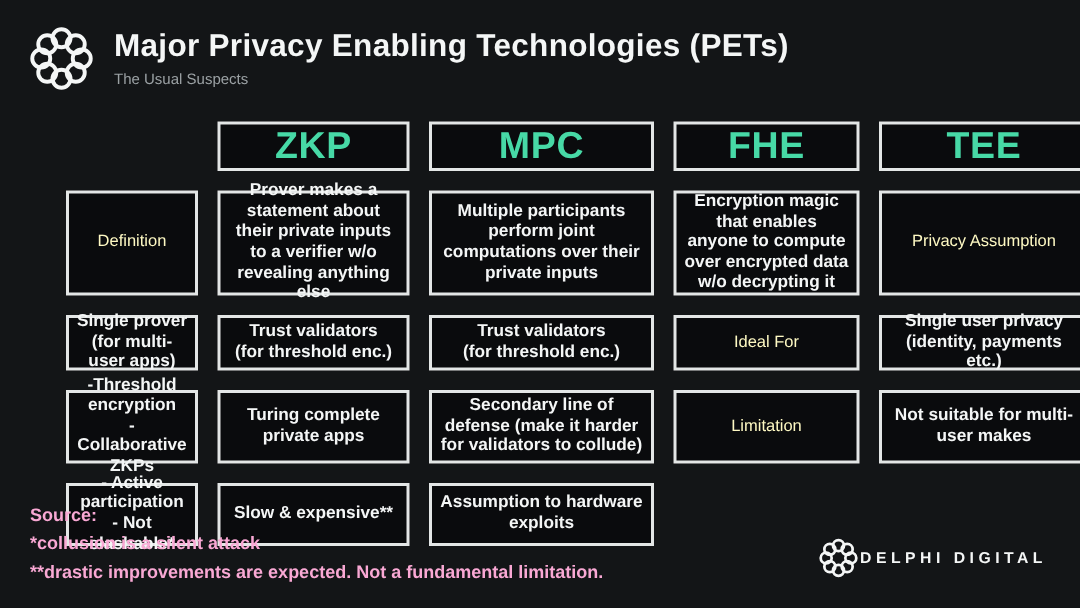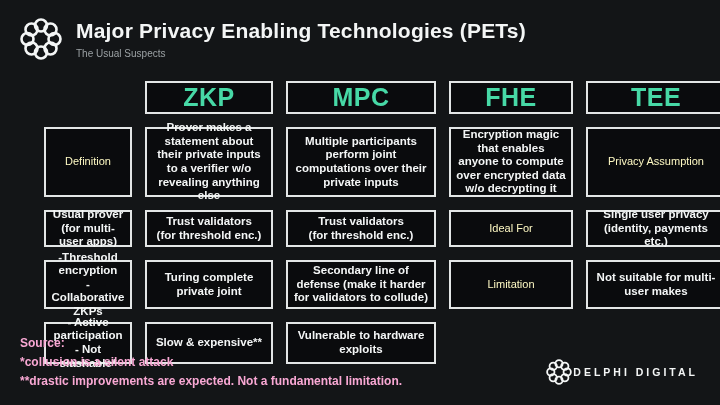--- a/index.html
+++ b/index.html
@@ -82,40 +82,40 @@
   <div class="cell col-header">MPC</div>
   <div class="cell col-header">FHE</div>
   <div class="cell col-header">TEE</div>
 
   <div class="cell row-label">Definition</div>
   <div class="cell body-cell">Prover makes a statement about their private inputs to a verifier w/o revealing anything else</div>
   <div class="cell body-cell">Multiple participants perform joint computations over their private inputs</div>
   <div class="cell body-cell">Encryption magic that enables anyone to compute over encrypted data w/o decrypting it</div>
 
   <div class="cell row-label">Privacy Assumption</div>
-  <div class="cell body-cell">Usual prover
+  <div class="cell body-cell">Single prover
 (for multi-user apps)</div>
   <div class="cell body-cell">Trust validators
 (for threshold enc.)</div>
   <div class="cell body-cell">Trust validators
 (for threshold enc.)</div>
 
   <div class="cell row-label">Ideal For</div>
   <div class="cell body-cell">Single user privacy (identity, payments etc.)</div>
   <div class="cell body-cell">-Threshold encryption
 -Collaborative ZKPs</div>
-  <div class="cell body-cell">Turing complete private joint</div>
+  <div class="cell body-cell">Turing complete private apps</div>
   <div class="cell body-cell">Secondary line of defense (make it harder for validators to collude)</div>
 
   <div class="cell row-label">Limitation</div>
   <div class="cell body-cell">Not suitable for multi-user makes</div>
   <div class="cell body-cell">- Active participation
 - Not slashable*</div>
   <div class="cell body-cell">Slow &amp; expensive**</div>
-  <div class="cell body-cell">Vulnerable to hardware exploits</div>
+  <div class="cell body-cell">Assumption to hardware exploits</div>
 </div>
 
 <div class="footer-notes">
   <div>Source:</div>
   <div>*collusion is a silent attack</div>
   <div>**drastic improvements are expected. Not a fundamental limitation.</div>
 </div>
 
 <div class="brand">
   <span style="display:flex;">

